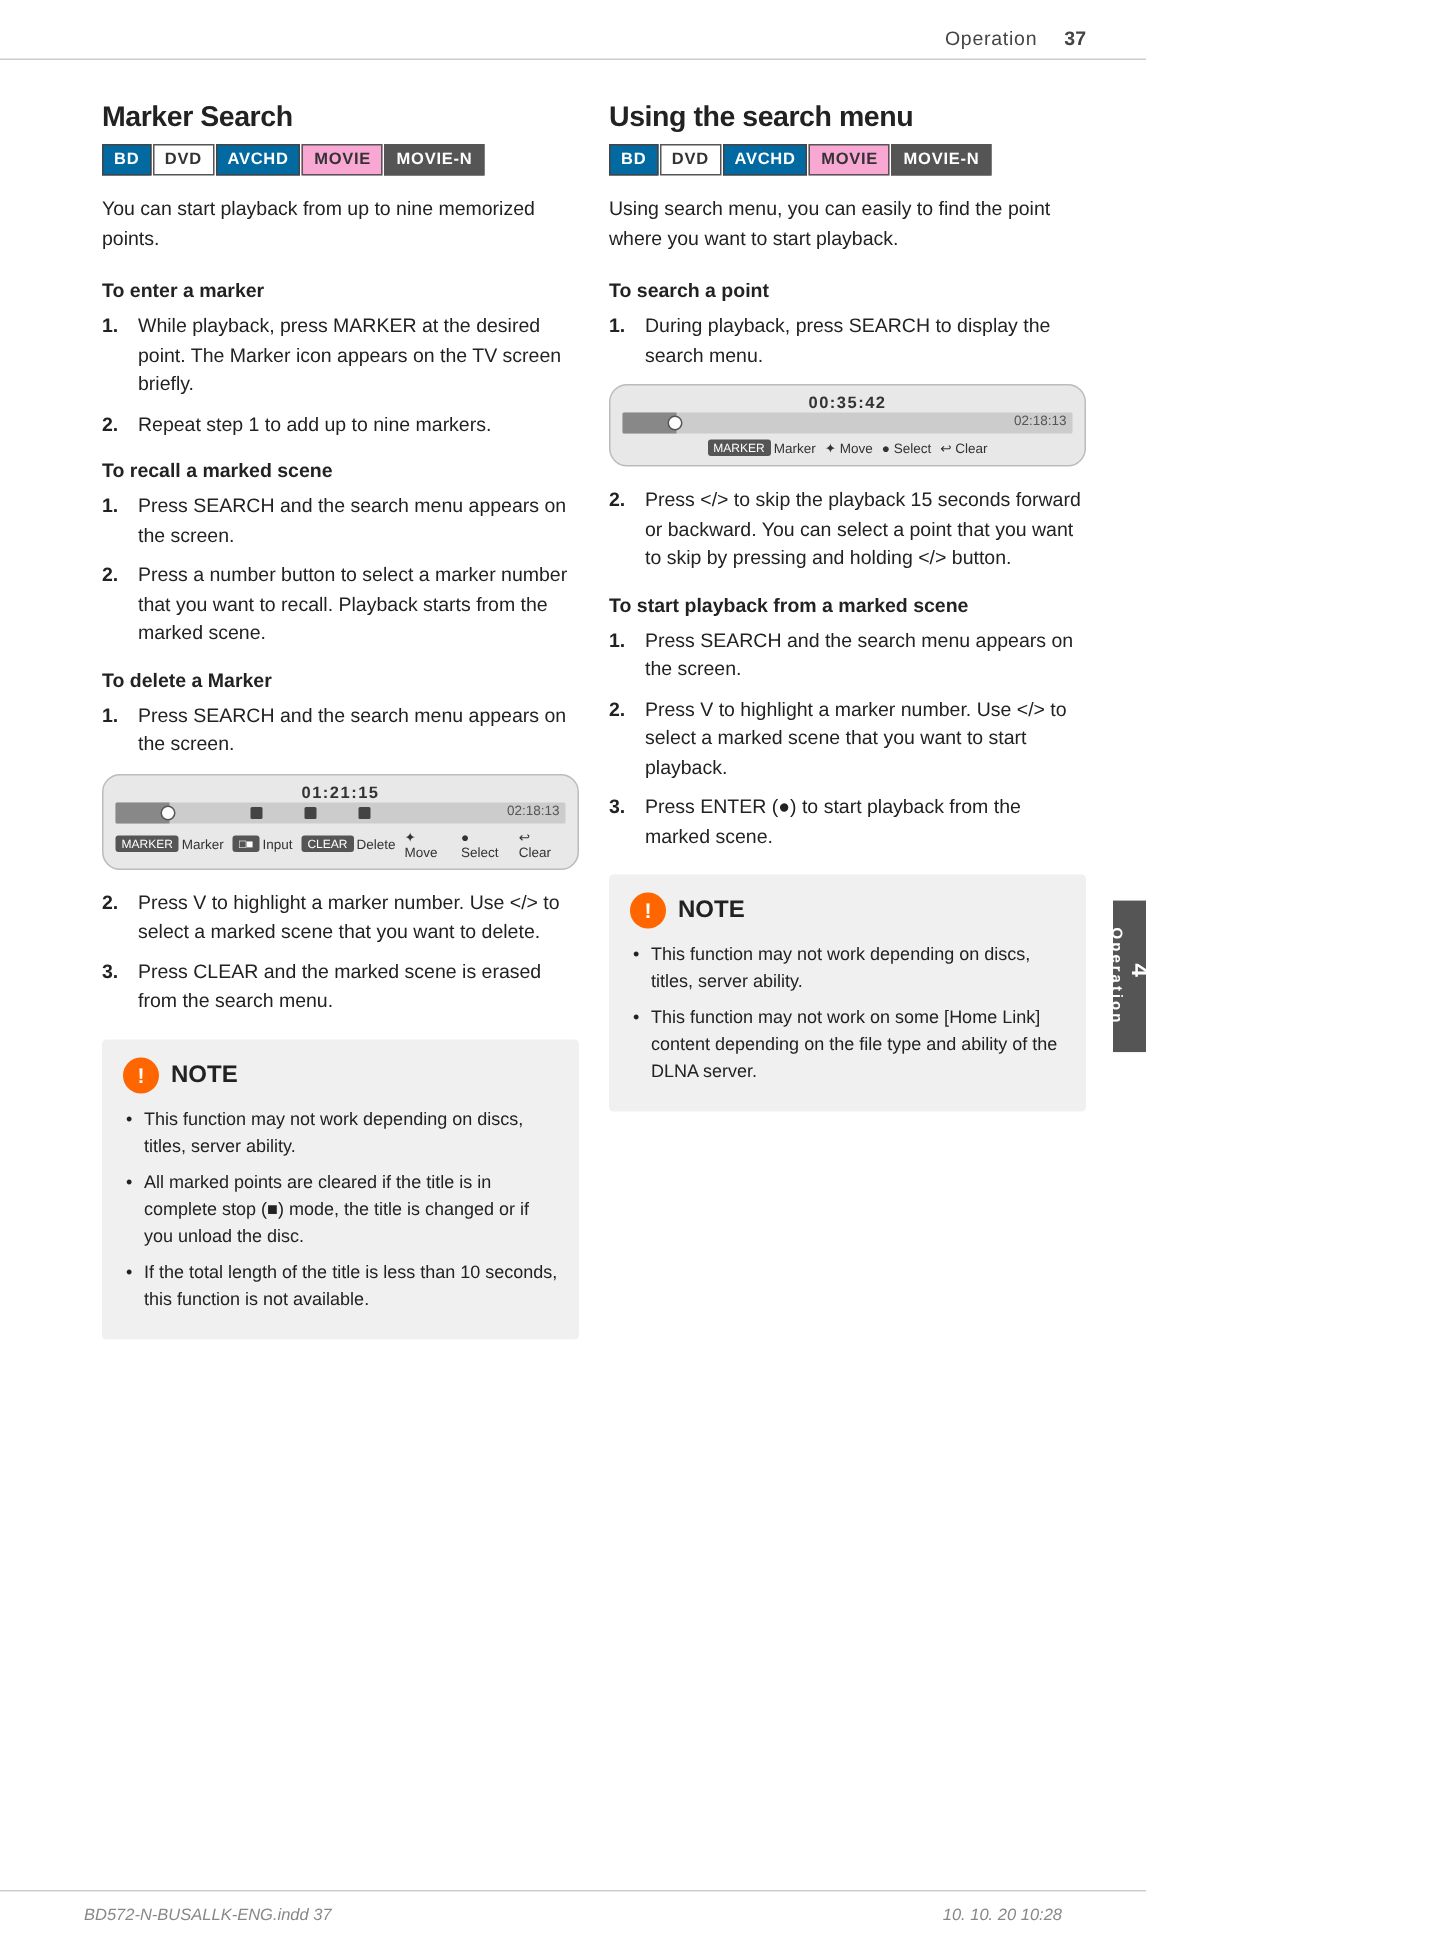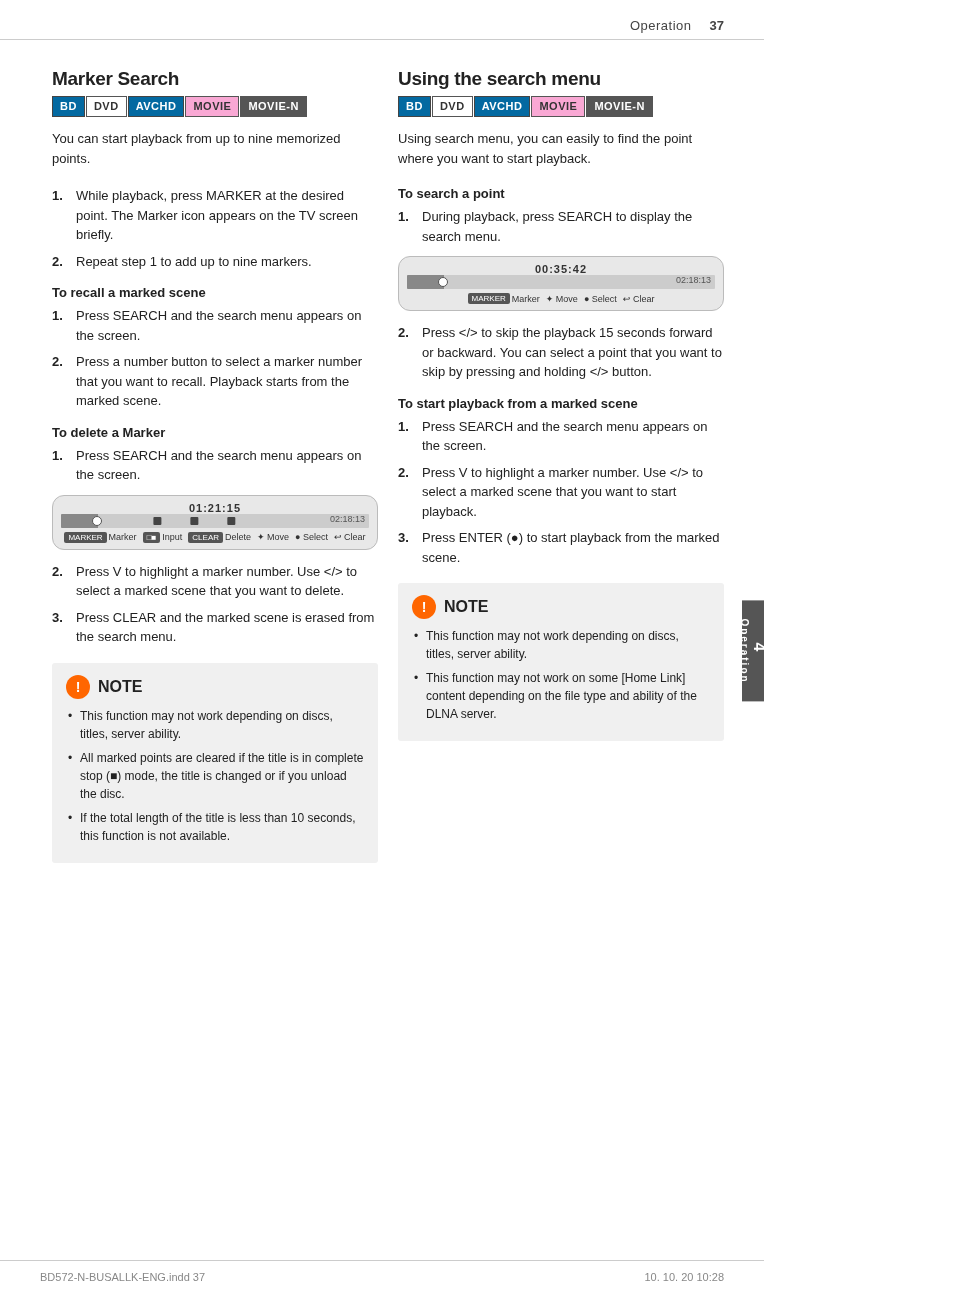--- a/index.html
+++ b/index.html
@@ -36,21 +36,21 @@
     .page-number {
       font-size: 13px;
       color: #444;
       margin-left: 18px;
       font-weight: bold;
     }
     
     .content-area {
       display: flex;
       flex-direction: row;
-      padding: 28px 40px 20px 52px;
+      padding: 28px 40px 20px 68px;
       gap: 20px;
     }
     .left-col {
       flex: 1;
       min-width: 0;
       max-width: 430px;
     }
     .right-col {
       flex: 1;
       min-width: 0;
@@ -282,25 +282,26 @@
     }
     
     .page-footer {
       position: absolute;
       bottom: 18px;
       left: 0;
       right: 0;
       display: flex;
       justify-content: space-between;
       align-items: center;
-      padding: 0 40px;
+      padding: 0 56px;
       font-size: 11px;
       color: #888;
       border-top: 1px solid #ccc;
       padding-top: 10px;
+      font-style: italic;
     }
     .bold { font-weight: bold; }
     .step3 { margin-top: 4px; }
   </style>
 </head>
 <body>
 
 <div class="page">
 
   <div class="page-header">
@@ -317,20 +318,21 @@
       <div class="badges">
         <span class="badge badge-filled">BD</span>
         <span class="badge badge-outline">DVD</span>
         <span class="badge badge-filled">AVCHD</span>
         <span class="badge badge-movie">MOVIE</span>
         <span class="badge badge-movien">MOVIE-N</span>
       </div>
 
       <p class="intro-para">You can start playback from up to nine memorized points.</p>
 
+      <div class="sub-heading">To enter a marker</div>
       <ol class="numbered-list">
         <li>
           <span class="list-num bold">1.</span>
           <span class="list-text">While playback, press MARKER at the desired point. The Marker icon appears on the TV screen briefly.</span>
         </li>
         <li>
           <span class="list-num bold">2.</span>
           <span class="list-text">Repeat step 1 to add up to nine markers.</span>
         </li>
       </ol>

